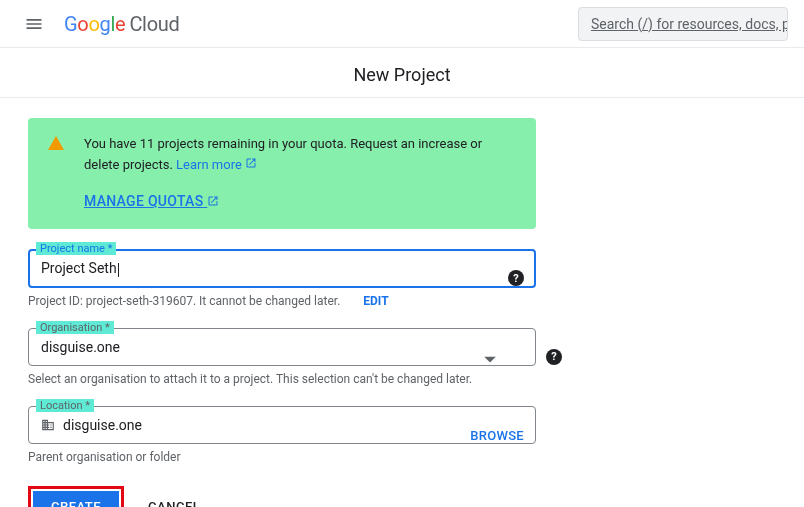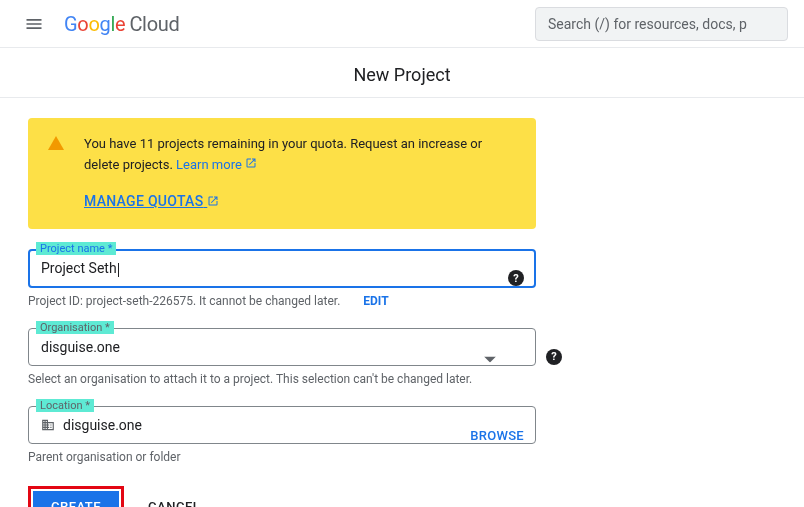--- a/index.html
+++ b/index.html
@@ -9,27 +9,27 @@
     .menu-btn { background: none; border: none; padding: 8px; cursor: pointer; display: flex; }
     .menu-btn svg { width: 20px; height: 20px; }
     .logo { display: flex; align-items: center; margin-left: 12px; font-size: 20px; letter-spacing: -0.3px; }
     .logo-g { color: #4285F4; }
     .logo-o1 { color: #EA4335; }
     .logo-o2 { color: #FBBC04; }
     .logo-g2 { color: #4285F4; }
     .logo-l { color: #34A853; }
     .logo-e { color: #EA4335; }
     .logo-cloud { color: #5f6368; font-weight: 400; margin-left: 4px; }
-    .search { margin-left: auto; background: #f1f3f4; border: 1px solid #dadce0; border-radius: 4px; padding: 8px 12px; color: #5f6368; font-size: 14px; width: 253px; overflow: hidden; white-space: nowrap; }
+    .search { margin-left: auto; background: #f1f3f4; border: 1px solid #dadce0; border-radius: 4px; padding: 8px 12px; color: #5f6368; font-size: 14px; width: 210px; overflow: hidden; white-space: nowrap; text-decoration: underline; }
     
     .page-title { font-size: 18px; padding: 16px 24px 12px; color: #202124; border-bottom: 1px solid #e8eaed; text-align: center; }
     
     .content { padding: 20px 28px; }
     
-    .notice { background: #fde047; padding: 16px 20px; display: flex; border-radius: 4px; width: 508px; }
+    .notice { background: #86efac; padding: 16px 20px; display: flex; border-radius: 4px; width: 508px; }
     .warn-icon { width: 0; height: 0; border-left: 8px solid transparent; border-right: 8px solid transparent; border-bottom: 14px solid #f29900; margin-top: 2px; margin-right: 20px; flex-shrink: 0; position: relative; }
     .notice-text { font-size: 13px; color: #202124; line-height: 1.6; }
     .notice-link { color: #1a73e8; text-decoration: none; }
     .ext-icon { display: inline-block; vertical-align: middle; }
     .ext-icon svg { width: 12px; height: 12px; }
     .manage-q { display: inline-block; color: #1a73e8; font-weight: 500; font-size: 14px; margin-top: 14px; text-decoration: underline; letter-spacing: 0.3px; }
     
     .field { margin-top: 20px; width: 508px; position: relative; }
     .field-label { font-size: 11px; color: #5f6368; position: absolute; top: -7px; left: 8px; background: #5eead4; padding: 0 4px; }
     .field-label.active { color: #1a73e8; }
@@ -97,21 +97,21 @@
             </svg></span>
       </a>
     </div>
   </div>
 
   <div class="field">
     <span class="field-label active">Project name *</span>
     <div class="field-input active cursor-line">Project Seth</div>
     <div class="field-help">?</div>
     <div class="field-hint">
-      <span>Project ID: project-seth-226575. It cannot be changed later.</span>
+      <span>Project ID: project-seth-319607. It cannot be changed later.</span>
       <span class="field-edit">EDIT</span>
     </div>
   </div>
 
   <div class="field">
     <span class="field-label">Organisation *</span>
     <div class="field-input">disguise.one</div>
     <div class="field-dropdown"><svg viewBox="0 0 12 6">
           <path fill="#5f6368" d="M0 0l6 6 6-6z"></path>
         </svg></div>

